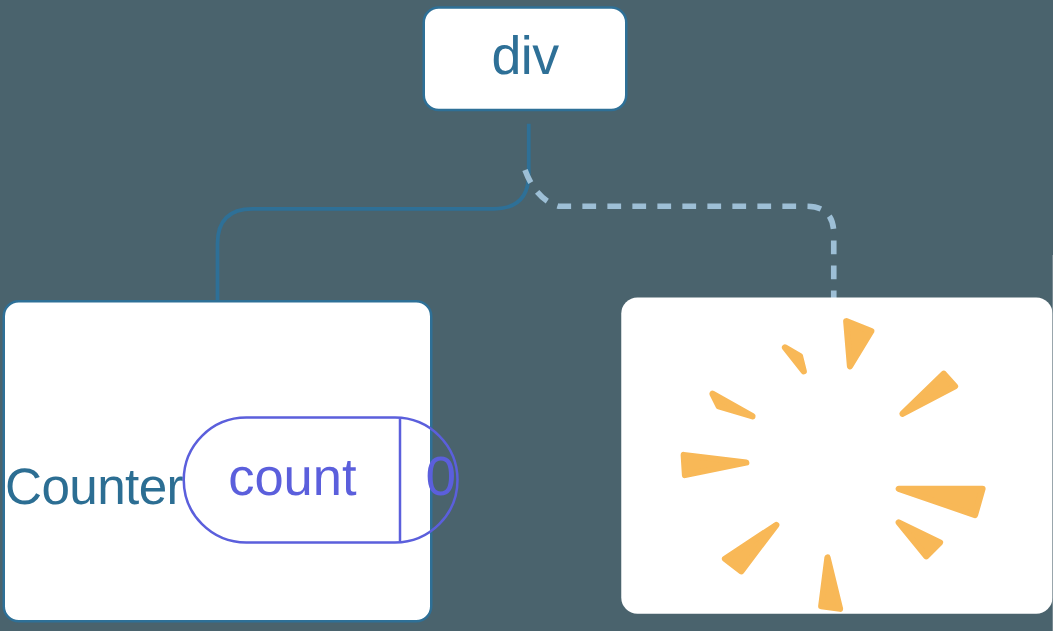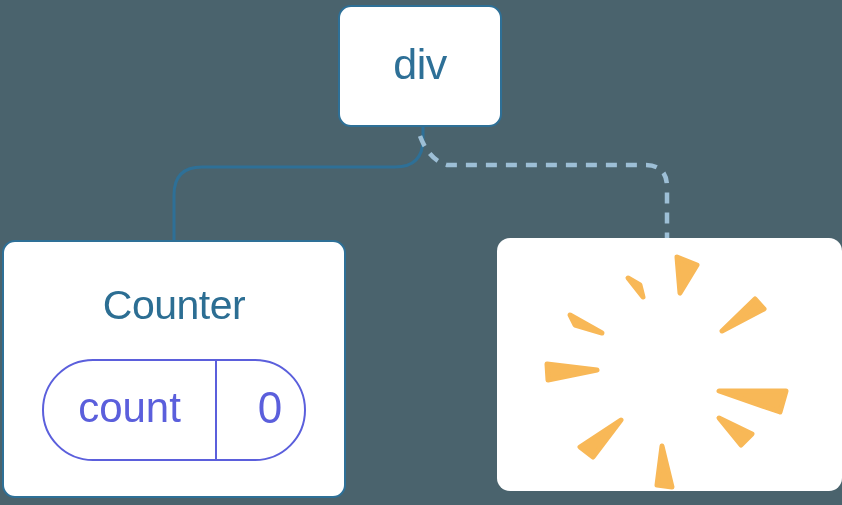--- a/index.html
+++ b/index.html
@@ -22,39 +22,39 @@
   }
   .card {
     position: absolute;
     background: var(--card-background, #fff);
     border-radius: 13px;
     box-sizing: border-box;
     z-index: 2;
   }
   .root-node {
     left: 338px; top: 5px;
-    width: 164px; height: 122px;
+    width: 164px; height: 84px;
     border: 2.5px solid var(--node-border, #2E7097);
     display: flex;
     align-items: center;
     justify-content: center;
   }
   .root-node .node-label {
     color: var(--node-text, #2E7097);
     font-size: 43px;
     font-weight: 400;
     letter-spacing: -0.5px;
     padding-bottom: 4px;
   }
   .counter-card {
     left: 2px; top: 240px;
     width: 344px; height: 258px;
     border: 2.5px solid var(--node-border, #2E7097);
     display: flex;
-    flex-direction: column;
+    flex-direction: row;
     align-items: center;
   }
   .counter-title {
     margin-top: 40px;
     font-size: 41px;
     font-weight: 500;
     letter-spacing: -0.5px;
     color: var(--title-text, #2C6E93);
   }
   .state-pill {

